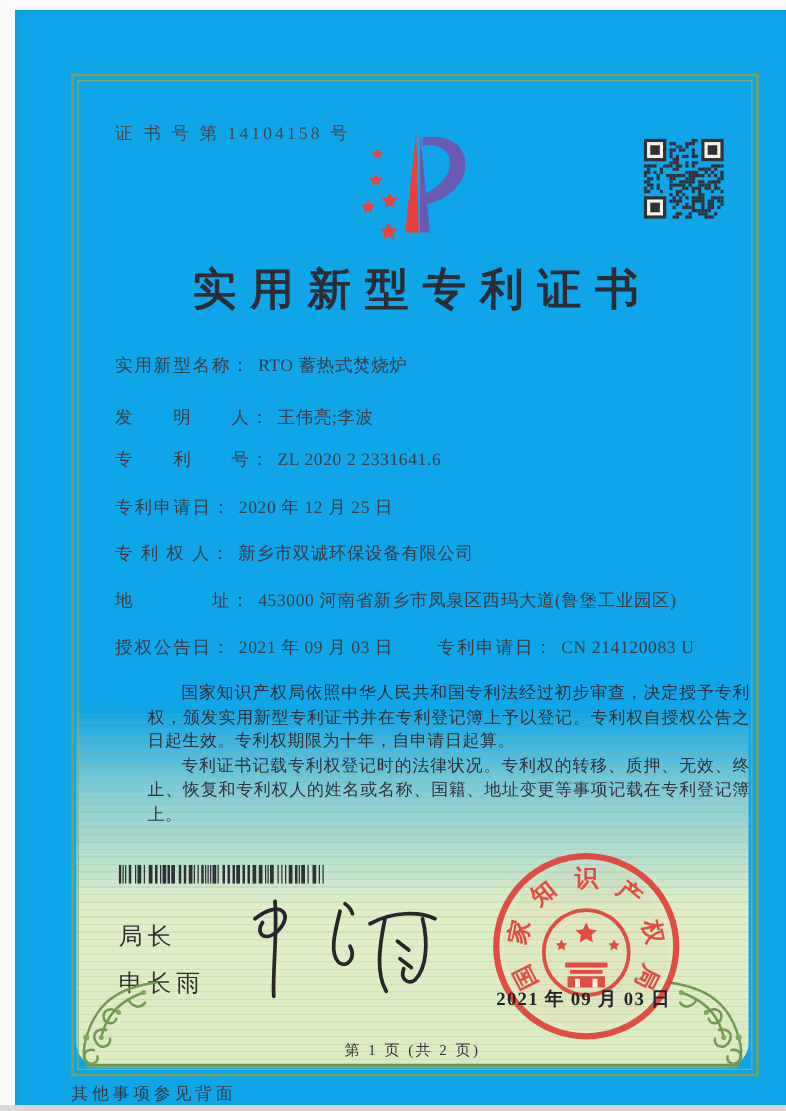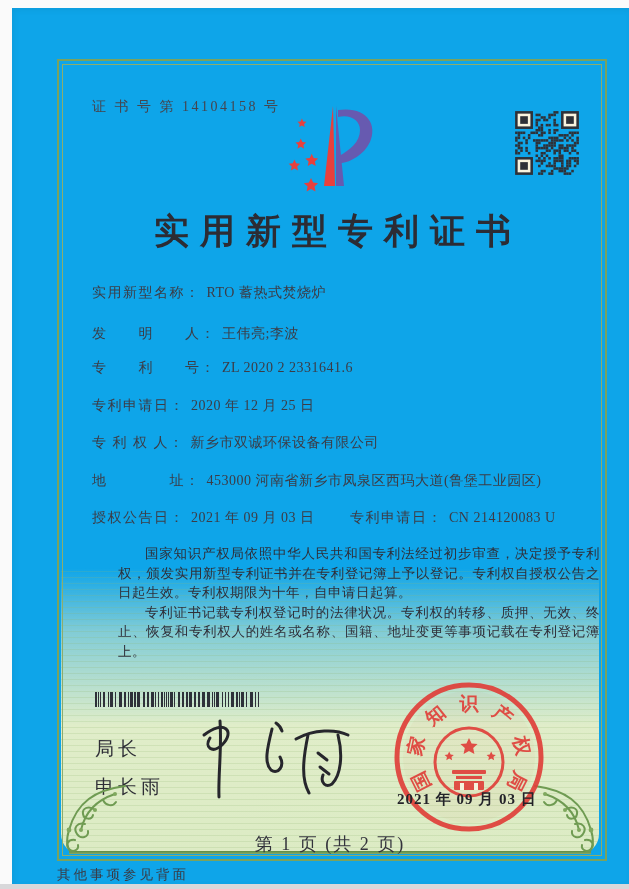--- a/index.html
+++ b/index.html
@@ -77,21 +77,21 @@
   .signature{position:absolute;left:178px;top:697px;width:165px;height:100px;z-index:4;}
 
   .seal{position:absolute;left:378px;top:670px;width:158px;height:158px;z-index:3;opacity:0.92;}
   .seal-date{
     position:absolute;left:385px;top:782px;width:150px;z-index:4;
     font-size:15px;font-weight:700;color:#232329;letter-spacing:1px;white-space:nowrap;
   }
 
   .page-no{
     position:absolute;left:45px;top:824px;width:546px;z-index:4;
-    text-align:center;font-size:18px;color:#33333c;letter-spacing:2px;
+    text-align:center;font-size:12px;color:#33333c;letter-spacing:2px;
   }
   .back-note{
     position:absolute;left:45px;top:858px;width:440px;
     font-size:13.5px;color:#3a3a43;letter-spacing:3px;
   }
 </style>
 </head>
 <body>
 
 <div class="scan-strip-top"></div>

